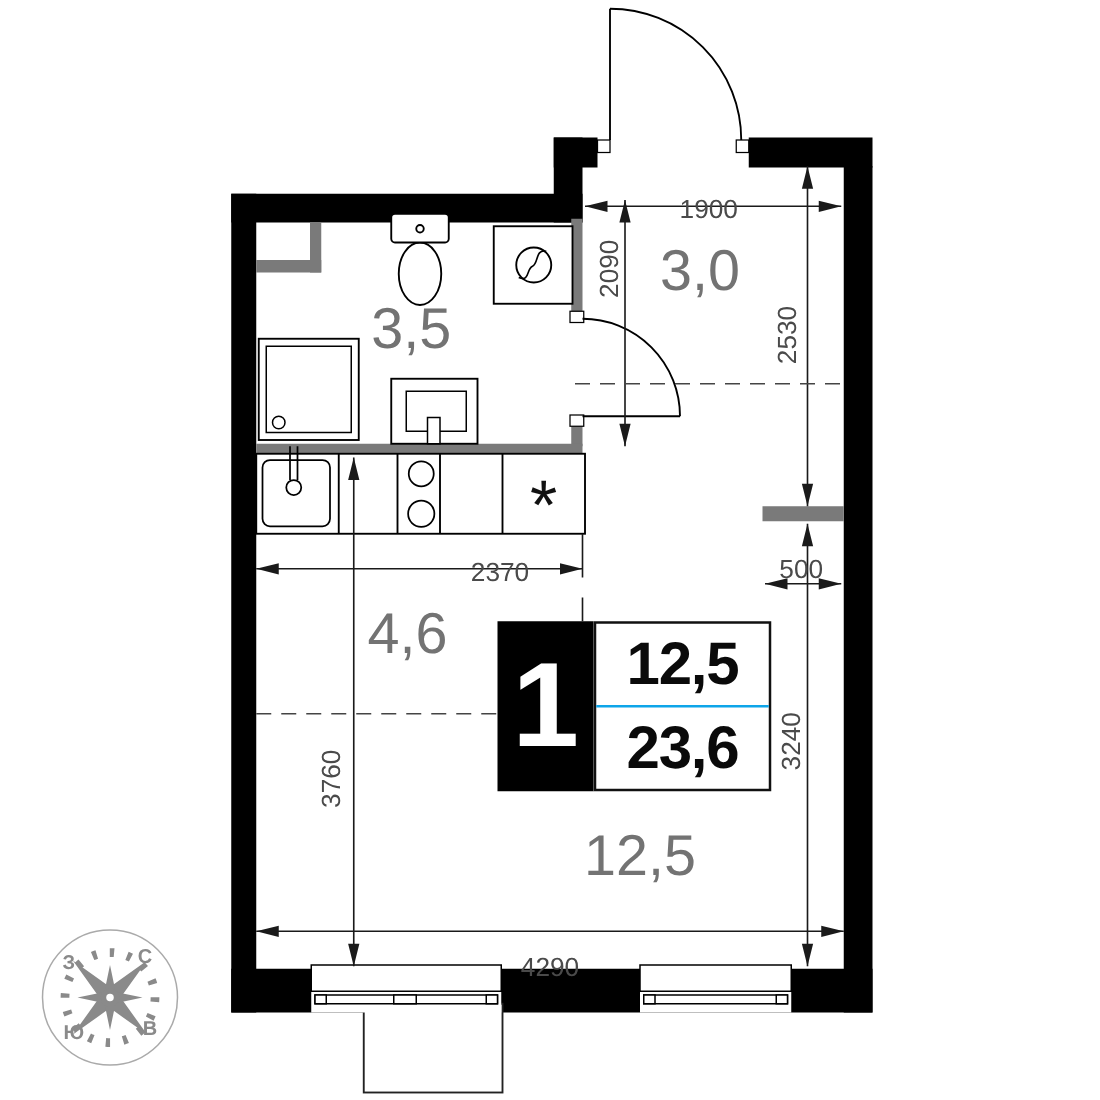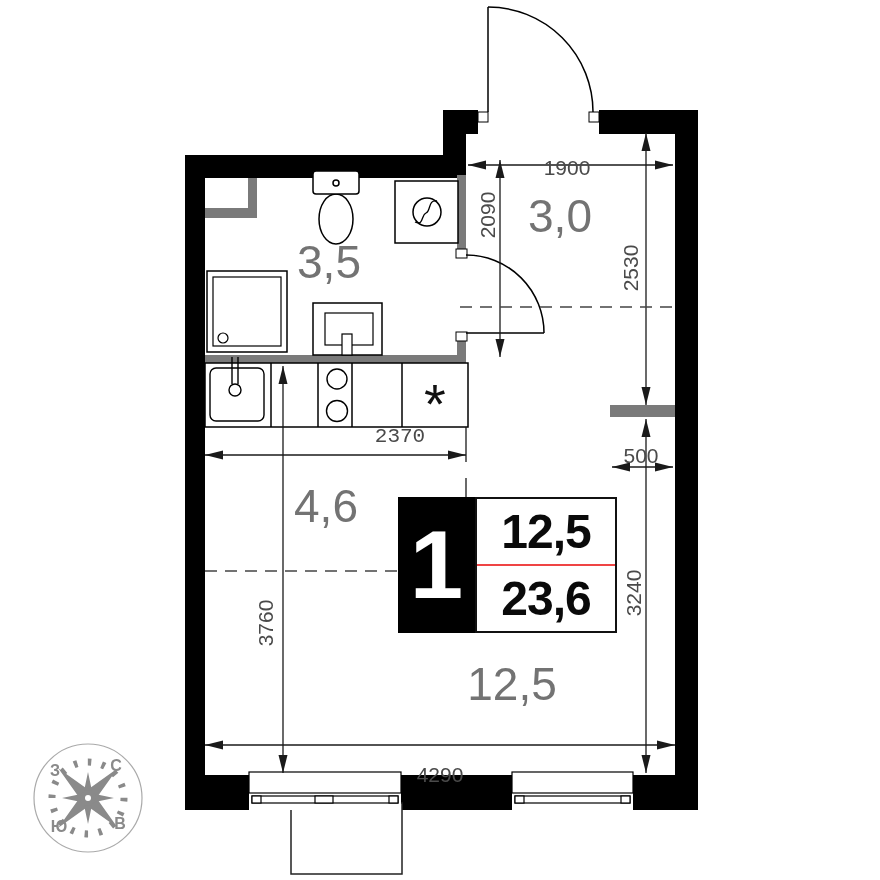--- a/index.html
+++ b/index.html
@@ -12,21 +12,21 @@
   .dim{font-size:21px;color:#4a4a4a;}
   .dim.v{transform:translate(-50%,-50%) rotate(-90deg);}
   .compass-letter{font-size:16px;font-weight:bold;color:#8a8a8a;}
   .badge{position:absolute;left:398px;top:497px;width:219px;height:136px;display:flex;}
   .badge-black{width:77px;height:136px;background:#000;color:#fff;display:flex;
                align-items:center;justify-content:center;font-size:96px;font-weight:700;}
   .badge-values{flex:1;display:flex;flex-direction:column;background:#fff;
                 border:2px solid #111;box-sizing:border-box;}
   .badge-cell{flex:1;display:flex;align-items:center;justify-content:center;
               font-size:48px;font-weight:700;color:#0a0a0a;letter-spacing:-1px;}
-  .badge-cell+.badge-cell{border-top:2px solid #ef4444;}
+  .badge-cell+.badge-cell{border-top:2px solid #0ea5e9;}
   .fridge-star{position:absolute;left:402px;top:376px;width:66px;height:56px;
                text-align:center;font-size:56px;line-height:56px;color:#111;}
 </style>
 </head>
 <body>
 
 <div class="plan">
 
 <svg width="880" height="880" viewBox="0 0 880 880">
   <defs>
@@ -170,21 +170,21 @@
   <div class="badge-values">
     <div class="badge-cell">12,5</div>
     <div class="badge-cell">23,6</div>
   </div>
 </div>
 
 <div class="lbl dim" style="left:567px;top:168px;">1900</div>
 <div class="lbl dim v" style="left:488px;top:215px;">2090</div>
 <div class="lbl dim v" style="left:631px;top:268px;">2530</div>
 <div class="lbl dim" style="left:641px;top:456px;">500</div>
-<div class="lbl dim" style="left:400px;top:436px;font-family:Liberation Mono, monospace;">2370</div>
+<div class="lbl dim" style="left:400px;top:459px;">2370</div>
 <div class="lbl dim v" style="left:266px;top:623px;">3760</div>
 <div class="lbl dim v" style="left:634px;top:593px;">3240</div>
 <div class="lbl dim" style="left:440px;top:731px;margin-top:44px;">4290</div>
 
 <div class="lbl compass-letter" style="left:55px;top:771px;">З</div>
 <div class="lbl compass-letter" style="left:116px;top:766px;">С</div>
 <div class="lbl compass-letter" style="left:59px;top:827px;">Ю</div>
 <div class="lbl compass-letter" style="left:120px;top:824px;">В</div>
 
 </div>

